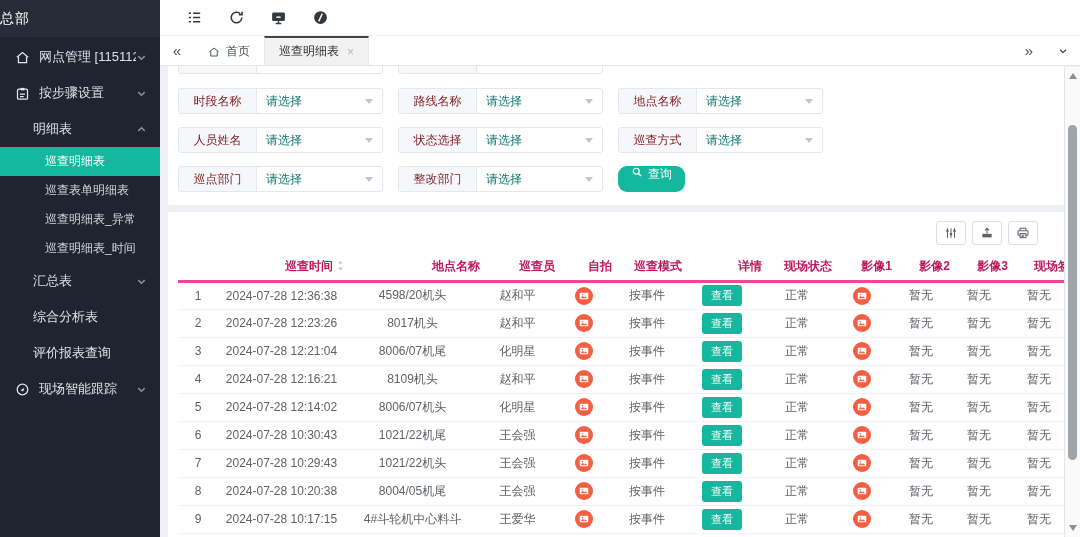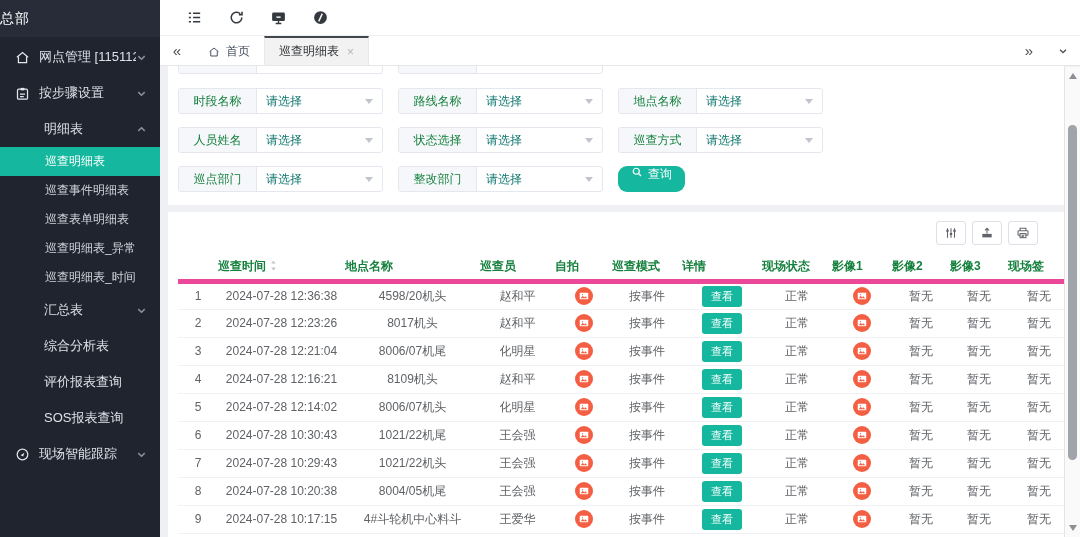--- a/index.html
+++ b/index.html
@@ -6,21 +6,21 @@
   html,body { width:1080px; height:537px; overflow:hidden; }
   body { font-family:"Liberation Sans","DejaVu Sans",sans-serif; background:#fff; }
   .app { width:1080px; height:537px; display:flex; overflow:hidden; }
 
   
   .sidebar { width:160px; flex-shrink:0; background:var(--sidebar-bg,#20242e); color:#dfe2ea; overflow:hidden; display:flex; flex-direction:column; }
   .sidebar-header { height:37px; line-height:37px; text-align:left; font-size:14px; color:#ffffff; background:#272c38; letter-spacing:1px; flex-shrink:0; }
   .menu { flex:1; overflow:hidden; padding-top:2px; }
   .menu-item { display:flex; align-items:center; cursor:pointer; color:#dde0e8; }
   .menu-item.lvl1 { height:36px; padding-left:15px; font-size:13px; }
-  .menu-item.lvl2 { height:36px; font-size:13px;margin-left:44px; }
+  .menu-item.lvl2 { height:36px; padding-left:33px; font-size:13px; }
   .menu-item.lvl3 { height:29px; padding-left:45px; font-size:12px; color:#d3d6de; }
   .menu-item.active { background:var(--accent,#15b89e); color:#fff; }
   .mi-icon { width:15px; height:15px; margin-right:9px; display:inline-flex; color:#e3e6ee; flex-shrink:0; }
   .mi-icon svg { width:15px; height:15px; }
   .mi-label { flex:1; white-space:nowrap; overflow:hidden; }
   .mi-chevron { margin-right:13px; display:inline-flex; color:#8a909c; }
   .mi-chevron svg { width:11px; height:11px; }
 
   
   .main { flex:1; display:flex; flex-direction:column; position:relative; overflow:hidden; background:#eef0f4; }
@@ -48,33 +48,33 @@
   .tab-close { color:#b4b8bf; font-size:12px; margin-left:2px; cursor:pointer; }
 
   .content { flex:1; overflow:hidden; padding-left:8px; margin-right:16px; display:flex; flex-direction:column; }
 
   
   .filter-panel { background:#fff; padding:0 10px 13px 10px; overflow:hidden; flex-shrink:0; }
   .cut-row { height:9px; overflow:hidden; position:relative; }
   .cut-row .frow { margin-top:-18px; }
   .frow { display:flex; align-items:center; margin-top:13px; gap:15px; }
   .fgroup { display:flex; width:205px; height:26px; border:1px solid #e4e7ed; border-radius:3px; background:#fff; overflow:hidden; }
-  .flabel { width:78px; background:#f5f7fa; border-right:1px solid #e4e7ed; color:#15803d; font-size:12px; display:flex; align-items:center; justify-content:center; white-space:nowrap; }
+  .flabel { width:78px; background:#f5f7fa; border-right:1px solid #e4e7ed; color:#7f1d1d; font-size:12px; display:flex; align-items:center; justify-content:center; white-space:nowrap; }
   .fselect { flex:1; display:flex; align-items:center; justify-content:space-between; padding:0 9px; color:#0f766e; font-size:12px; cursor:pointer; }
   .fcaret { width:0; height:0; border-left:4px solid transparent; border-right:4px solid transparent; border-top:5px solid #c0c4cc; }
   .search-btn { height:26px; padding:0 13px; background:var(--accent,#15b89e); color:#fff; border:none; border-radius:9px; font-size:12px; display:flex; align-items:flex-start; gap:5px; cursor:pointer; }
   .search-btn svg { width:12px; height:12px; }
 
   
   .table-panel { background:#fff; margin-top:7px; flex:1; padding:9px 0 0 10px; overflow:hidden; }
   .table-toolbar { display:flex; justify-content:flex-end; gap:6px; padding-right:26px; margin-bottom:9px; }
   .tbtn { width:30px; height:24px; border:1px solid #dcdfe6; border-radius:3px; background:#fff; display:flex; align-items:center; justify-content:center; color:#5f6368; cursor:pointer; }
   .tbtn svg { width:14px; height:14px; }
   table { border-collapse:collapse; table-layout:fixed; width:892px; font-size:12px; }
-  th { color:#15803d; font-weight:bold; height:27px; border-bottom:5px solid #ec4899; text-align:left; white-space:nowrap; overflow:hidden; }
+  th { color:#be185d; font-weight:bold; height:27px; border-bottom:3px solid #ec4899; text-align:right; white-space:nowrap; overflow:hidden; }
   td { height:28px; border-bottom:1px solid #f0f1f5; text-align:center; color:#5f6266; white-space:nowrap; overflow:hidden; }
   .sort-icon { display:inline-flex; vertical-align:-2px; margin-left:3px; cursor:pointer; }
   .sort-icon svg { width:9px; height:13px; }
   .photo-icon { width:18px; height:18px; border-radius:50%; background:var(--photo-red,#f45e43); display:inline-flex; align-items:center; justify-content:center; cursor:pointer; vertical-align:middle; }
   .photo-icon svg { width:12px; height:12px; }
   .view-btn { background:var(--accent,#15b89e); color:#fff; border:none; border-radius:3px; font-size:11px; padding:3px 9px; cursor:pointer; }
 
   
   .v-scrollbar { position:absolute; top:67px; right:0; bottom:0; width:16px; background:#fafafa; border-left:1px solid #e4e4e4; }
   .sb-arrow { position:absolute; left:4px; width:0; height:0; border-left:4px solid transparent; border-right:4px solid transparent; cursor:pointer; }
@@ -124,23 +124,20 @@
           <span class="mi-chevron">
             <svg viewBox="0 0 12 12" fill="none" stroke="currentColor" stroke-width="1.6">
               <path d="M2.5 7.5L6 4l3.5 3.5"></path>
             </svg>
           </span>
         </div>
         <div class="menu-item lvl3 active">
           <span class="mi-label">巡查明细表</span>
         </div>
         <div class="menu-item lvl3">
-          <span class="mi-label">巡查事件明细表</span>
-        </div>
-        <div class="menu-item lvl3">
           <span class="mi-label">巡查表单明细表</span>
         </div>
         <div class="menu-item lvl3">
           <span class="mi-label">巡查明细表_异常</span>
         </div>
         <div class="menu-item lvl3">
           <span class="mi-label">巡查明细表_时间</span>
         </div>
         <div class="menu-item lvl2">
           <span class="mi-label">汇总表</span>
@@ -148,23 +145,20 @@
             <svg viewBox="0 0 12 12" fill="none" stroke="currentColor" stroke-width="1.6">
               <path d="M2.5 4.5L6 8l3.5-3.5"></path>
             </svg>
           </span>
         </div>
         <div class="menu-item lvl2">
           <span class="mi-label">综合分析表</span>
         </div>
         <div class="menu-item lvl2">
           <span class="mi-label">评价报表查询</span>
-        </div>
-        <div class="menu-item lvl2">
-          <span class="mi-label">SOS报表查询</span>
         </div>
         <div class="menu-item lvl1">
           <span class="mi-icon">
             <svg viewBox="0 0 24 24" fill="none" stroke="currentColor" stroke-width="2">
               <circle cx="12" cy="12" r="8.5"></circle>
               <path d="M15 9l-2 6-4-2z" fill="currentColor" stroke="none"></path>
             </svg>
           </span>
           <span class="mi-label">现场智能跟踪</span>
           <span class="mi-chevron">

